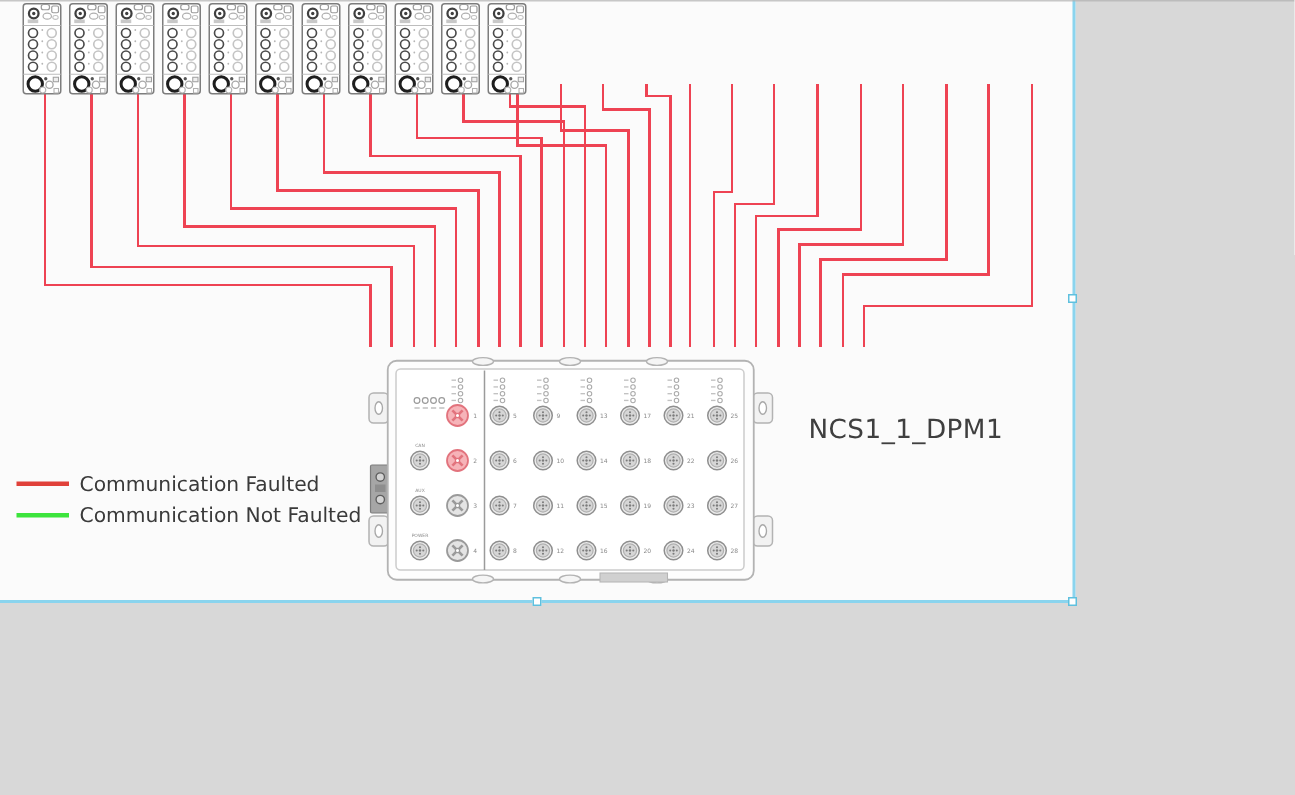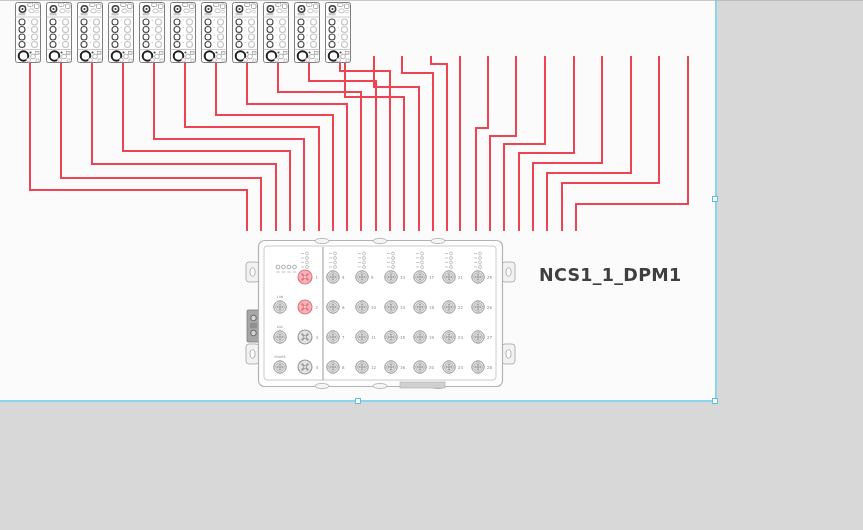--- a/index.html
+++ b/index.html
@@ -6,21 +6,21 @@
   .stage{position:relative;width:863px;height:530px;background:#d8d8d8;overflow:hidden;
          font-family:"DejaVu Sans","Liberation Sans",sans-serif;}
   .topline{position:absolute;left:0;top:0;width:863px;height:1px;background:#b0b0b0;opacity:.7;}
   .canvas{position:absolute;left:0;top:0;width:715px;height:400px;background:#fbfbfb;
           border-right:2px solid #8ad4ee;border-bottom:2px solid #8ad4ee;}
   .diagram-svg{position:absolute;left:0;top:0;}
   .legend{position:absolute;left:11px;top:312px;}
   .legend-row{display:flex;align-items:center;height:21px;}
   .legend-line{width:35px;height:3px;margin-right:7px;}
   .legend-label{font-size:13.5px;color:#3a3a3a;}
-  .ncs-label{position:absolute;left:539px;top:265px;font-size:17.5px;color:#3f3f3f;letter-spacing:.3px;font-weight:bold;}
+  .ncs-label{position:absolute;left:539px;top:277px;font-size:17.5px;color:#3f3f3f;letter-spacing:.3px;}
   .handle{position:absolute;width:6px;height:6px;background:#fff;border:1px solid #5fc0de;box-sizing:border-box;}
   .h-right{left:712px;top:196px;}
   .h-bottom{left:355px;top:398px;}
   .h-corner{left:712px;top:398px;}
 </style>
 </head>
 <body>
 
 <div class="stage">
   <div class="canvas">
@@ -702,20 +702,30 @@
           <circle cx="478" cy="367" r="4.4" fill="#d6d6d6" stroke="#b0b0b0" stroke-width="0.8"></circle>
           <circle cx="478" cy="367" r="0.8" fill="#7c7c7c"></circle>
           <circle cx="478" cy="364.8" r="0.7" fill="#7c7c7c"></circle>
           <circle cx="480.2" cy="367" r="0.7" fill="#7c7c7c"></circle>
           <circle cx="478" cy="369.2" r="0.7" fill="#7c7c7c"></circle>
           <circle cx="475.8" cy="367" r="0.7" fill="#7c7c7c"></circle>
           <text x="487" y="368.5" font-size="4" fill="#8a8a8a" text-anchor="start" font-family="DejaVu Sans, sans-serif">28</text>
         </g>
     </svg>
 
+    <div class="legend">
+      <div class="legend-row">
+        <div class="legend-line" id="legLine0" style="background: rgb(224, 65, 58);"></div>
+        <div class="legend-label">Communication Faulted</div>
+      </div>
+      <div class="legend-row">
+        <div class="legend-line" id="legLine1" style="background: rgb(60, 228, 60);"></div>
+        <div class="legend-label">Communication Not Faulted</div>
+      </div>
+    </div>
 
     <div class="ncs-label">NCS1_1_DPM1</div>
   </div>
 
   <div class="topline"></div>
   <div class="handle h-right"></div>
   <div class="handle h-bottom"></div>
   <div class="handle h-corner"></div>
 </div>
 

